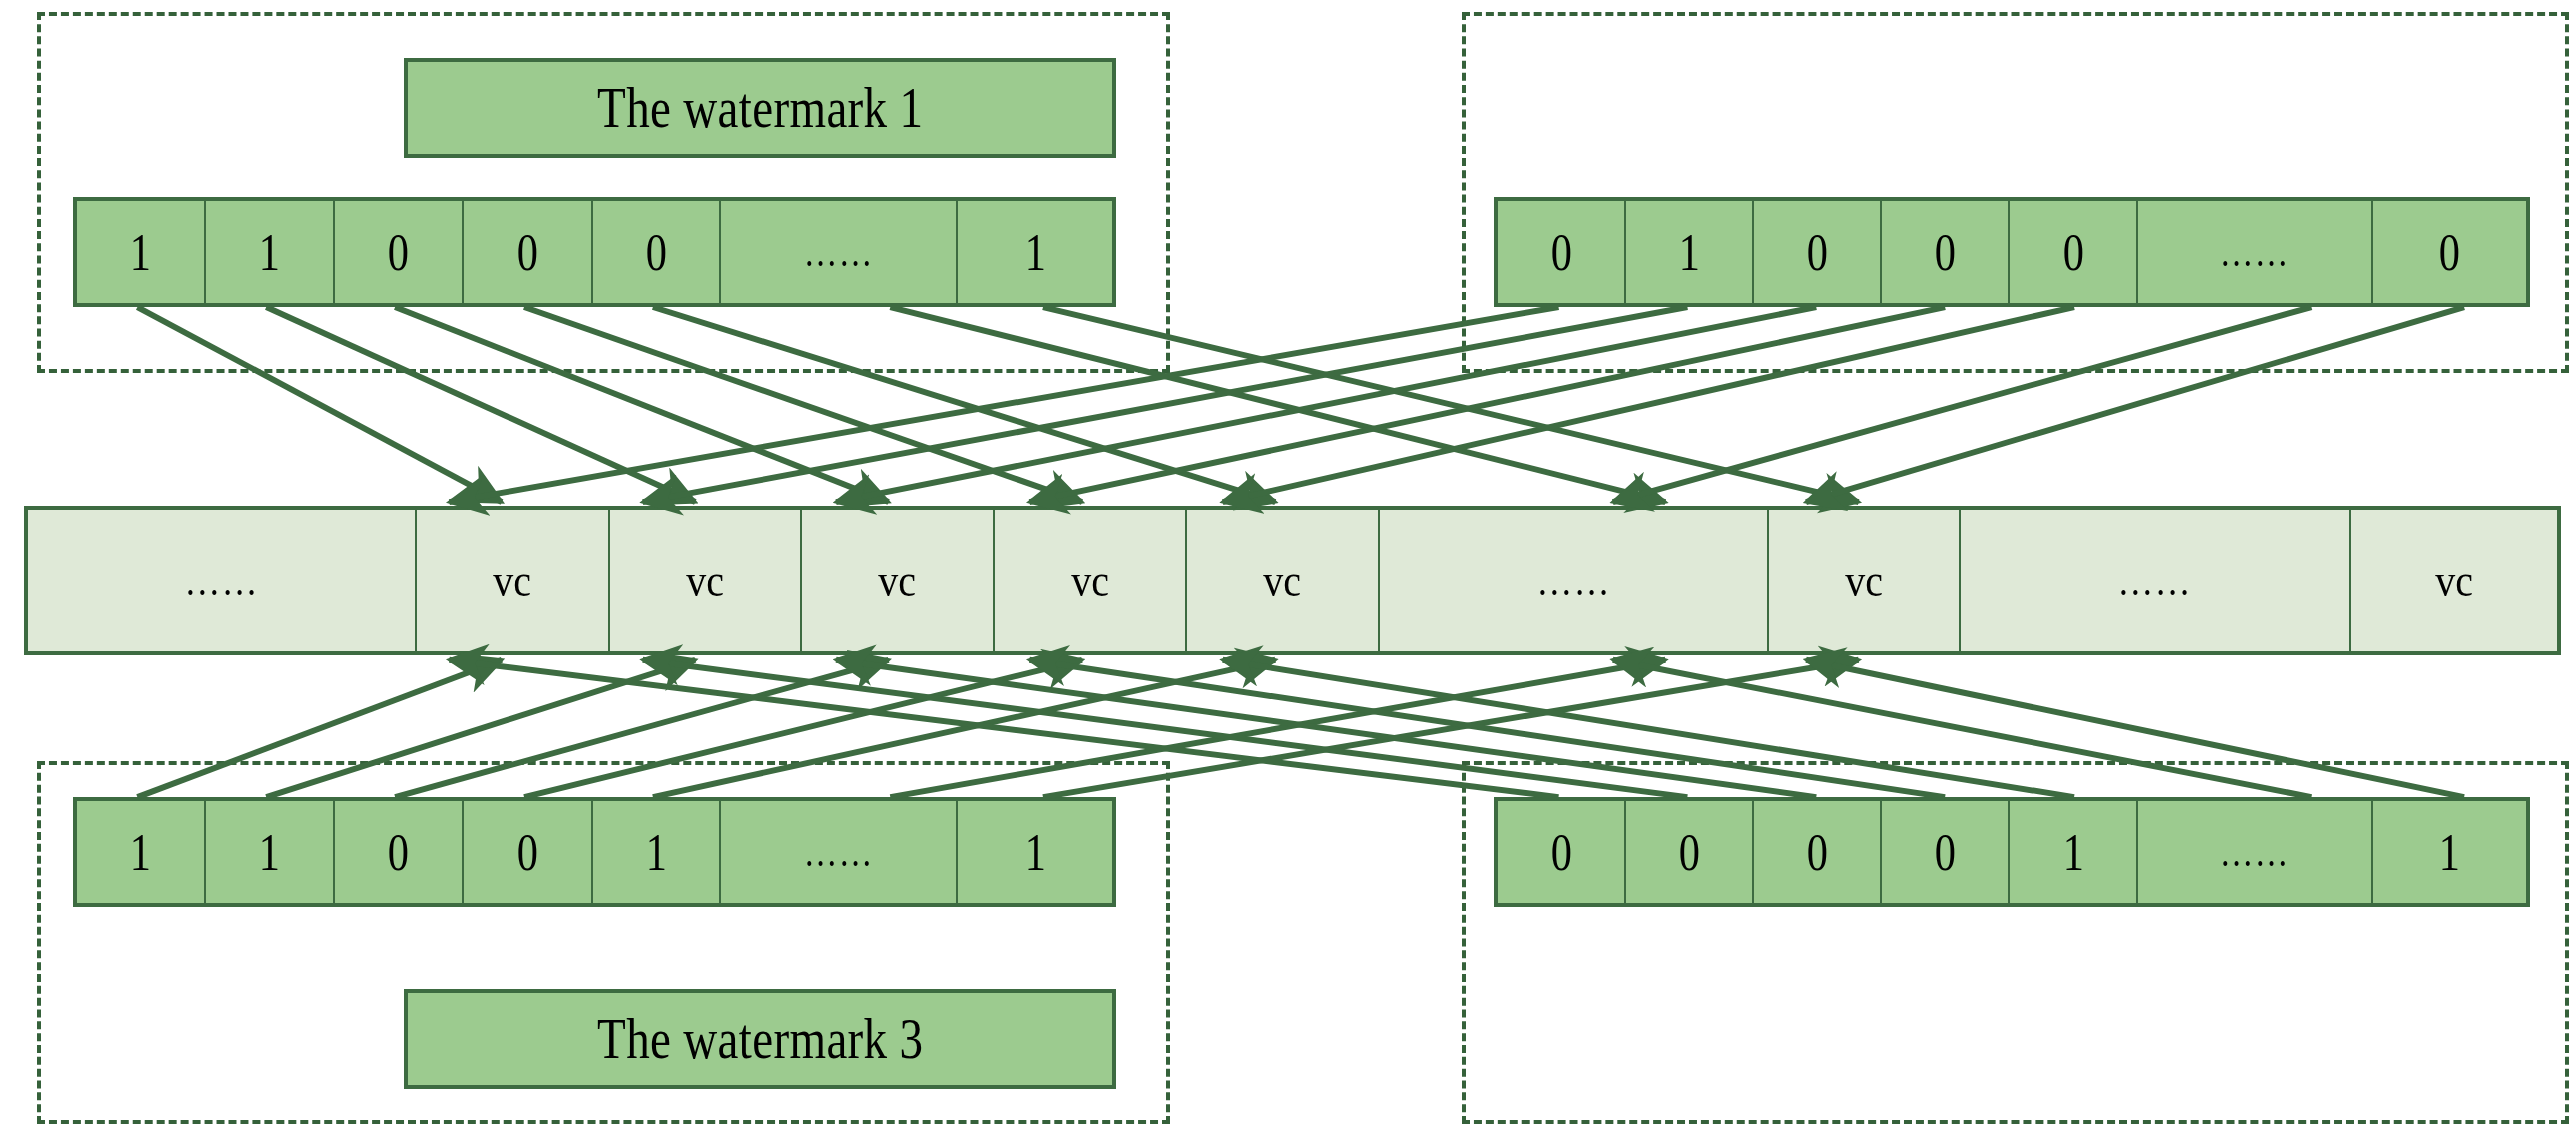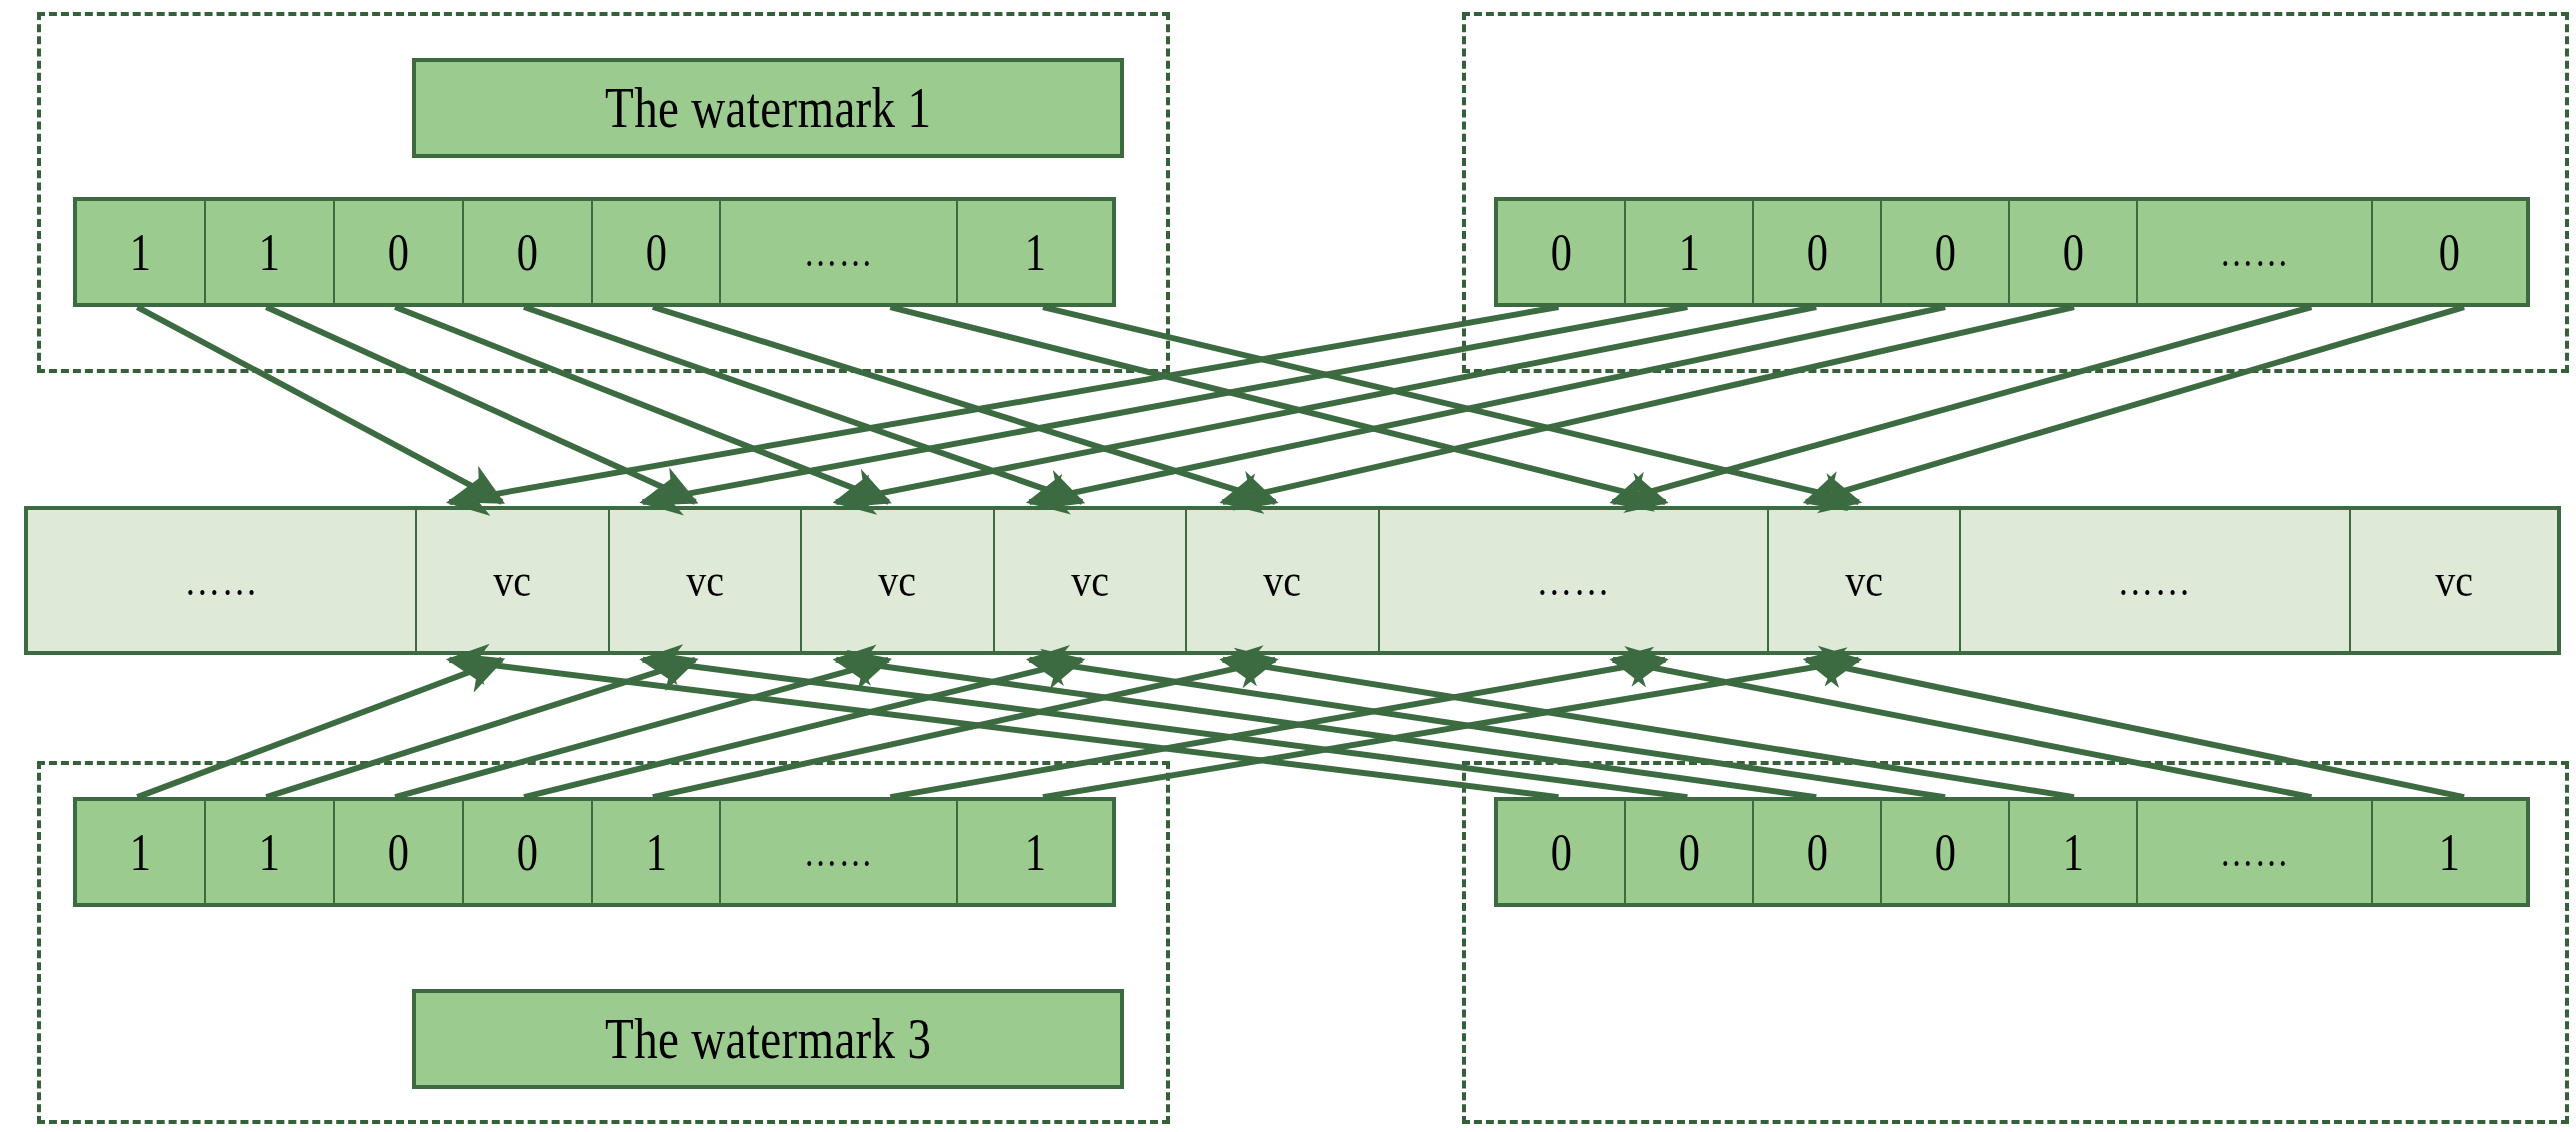--- a/index.html
+++ b/index.html
@@ -6,21 +6,21 @@
   html,body{margin:0;padding:0;background:#ffffff;}
   body{font-family:"Liberation Serif",serif;}
   #stage{position:relative;width:2576px;height:1133px;background:#fff;overflow:hidden;}
 
   
   .dashbox{position:absolute;border:4.2px dashed #35613a;box-sizing:border-box;background:transparent;}
 
   
   .plate{position:absolute;background:#9ccb8f;border:4.2px solid #3d6b41;box-sizing:border-box;
          display:flex;align-items:center;justify-content:center;
-         font-family:"Liberation Serif",serif;color:#000;white-space:nowrap;margin-left:8px;}
+         font-family:"Liberation Serif",serif;color:#000;white-space:nowrap;}
   .plate .txt{font-size:56px;line-height:1;transform:scaleX(.84);letter-spacing:0.4px;}
 
   
   .strip{position:absolute;display:flex;border:4.2px solid #3d6b41;box-sizing:border-box;background:#9ccb8f;}
   .strip .cell{border-right:2.5px solid #3d6b41;box-sizing:border-box;
                display:flex;align-items:center;justify-content:center;color:#000;
                font-family:"Liberation Serif",serif;font-size:53px;line-height:1;}
   .strip .cell:last-child{border-right:none;}
   .strip .cell .g{transform:scaleX(.8);display:block;}
   .strip .cell.dots .g{font-size:42px;letter-spacing:1.7px;}

